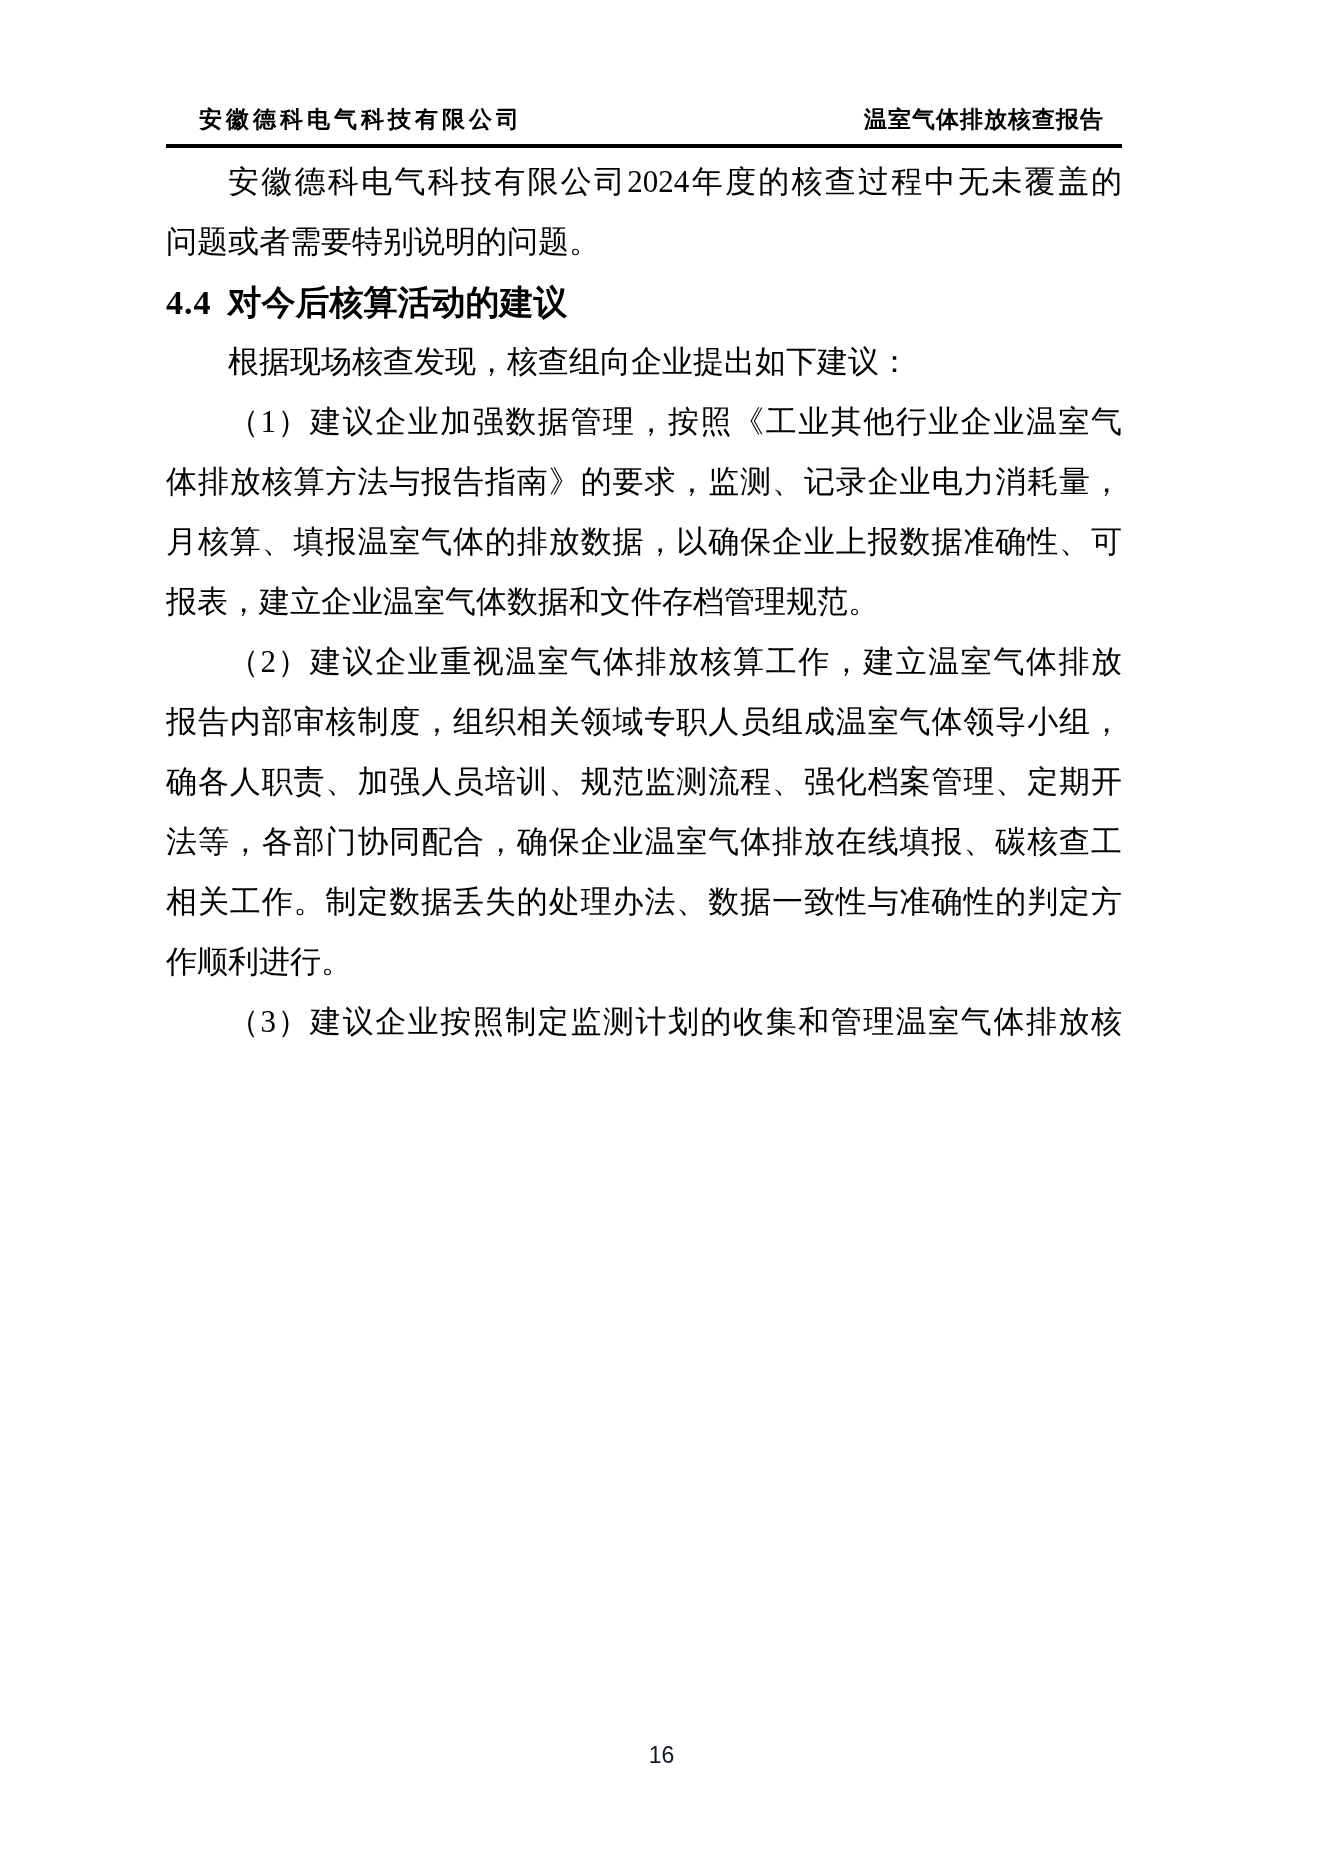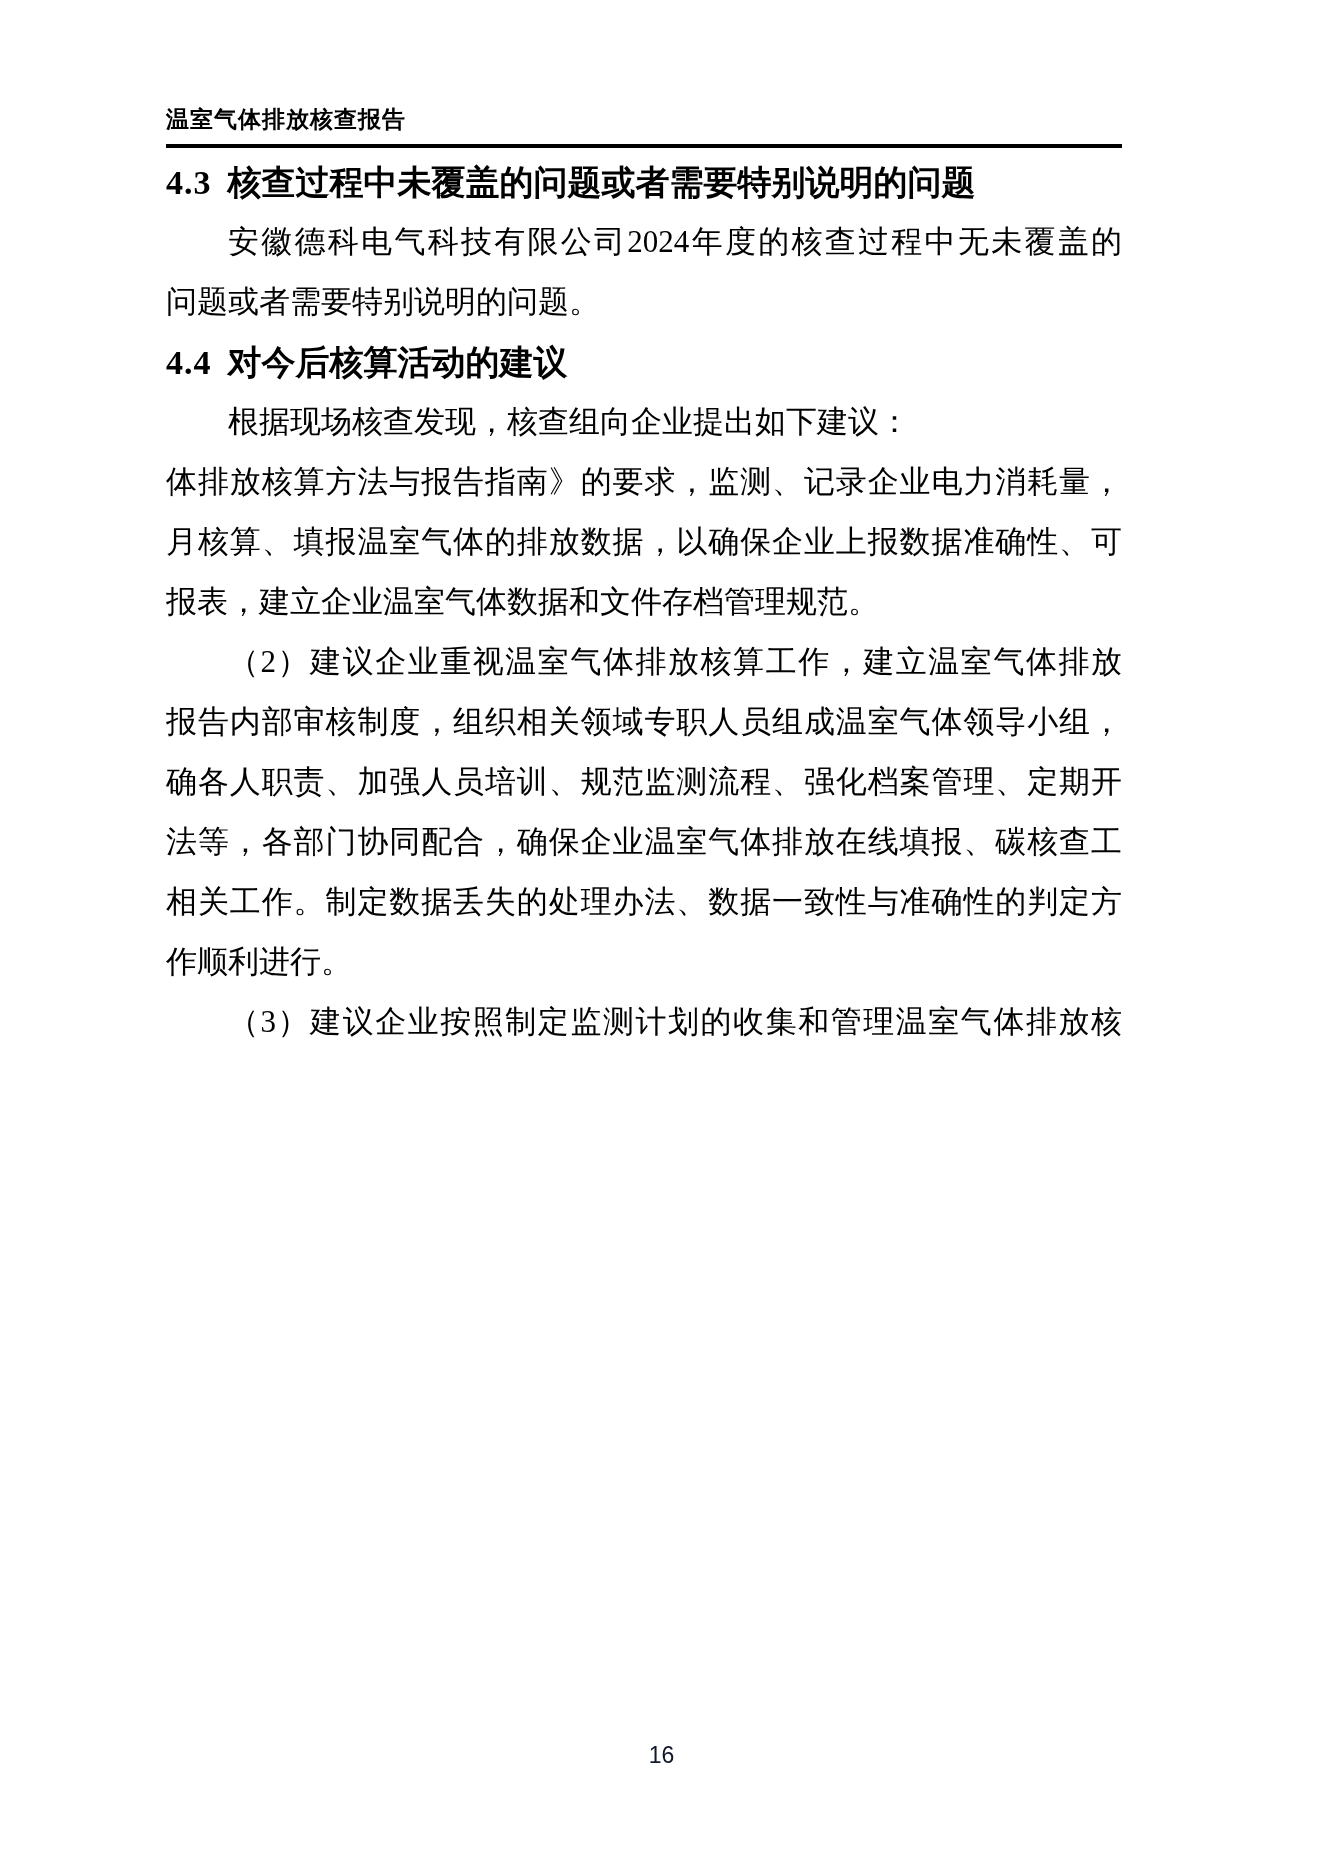--- a/index.html
+++ b/index.html
@@ -93,38 +93,37 @@
     font-size: 23px;
     color: #0f172a;
   }
 </style>
 </head>
 <body>
 
 <div class="page">
 
   <div class="doc-header">
+    <span class="h-left">安徽德科电气科技有限公司</span>
     <span class="h-right">温室气体排放核查报告</span>
   </div>
 
   <div class="content">
 
-    <div class="heading">
-      <span class="h-num">4.3</span><span class="h-title">核查过程中未覆盖的问题或者需要特别说明的问题</span>
-    </div>
 
     <div class="line just indent">安徽德科电气科技有限公司2024年度的核查过程中无未覆盖的</div>
     <div class="line">问题或者需要特别说明的问题。</div>
 
     <div class="heading">
       <span class="h-num">4.4</span><span class="h-title">对今后核算活动的建议</span>
     </div>
 
     <div class="line indent">根据现场核查发现，核查组向企业提出如下建议：</div>
 
+    <div class="line just indent">（1）建议企业加强数据管理，按照《工业其他行业企业温室气</div>
     <div class="line just">体排放核算方法与报告指南》的要求，监测、记录企业电力消耗量，按</div>
     <div class="line just">月核算、填报温室气体的排放数据，以确保企业上报数据准确性、可靠</div>
     <div class="line">报表，建立企业温室气体数据和文件存档管理规范。</div>
 
     <div class="line just indent">（2）建议企业重视温室气体排放核算工作，建立温室气体排放</div>
     <div class="line just">报告内部审核制度，组织相关领域专职人员组成温室气体领导小组，明</div>
     <div class="line just">确各人职责、加强人员培训、规范监测流程、强化档案管理、定期开展</div>
     <div class="line just">法等，各部门协同配合，确保企业温室气体排放在线填报、碳核查工</div>
     <div class="line just">相关工作。制定数据丢失的处理办法、数据一致性与准确性的判定方</div>
     <div class="line">作顺利进行。</div>

